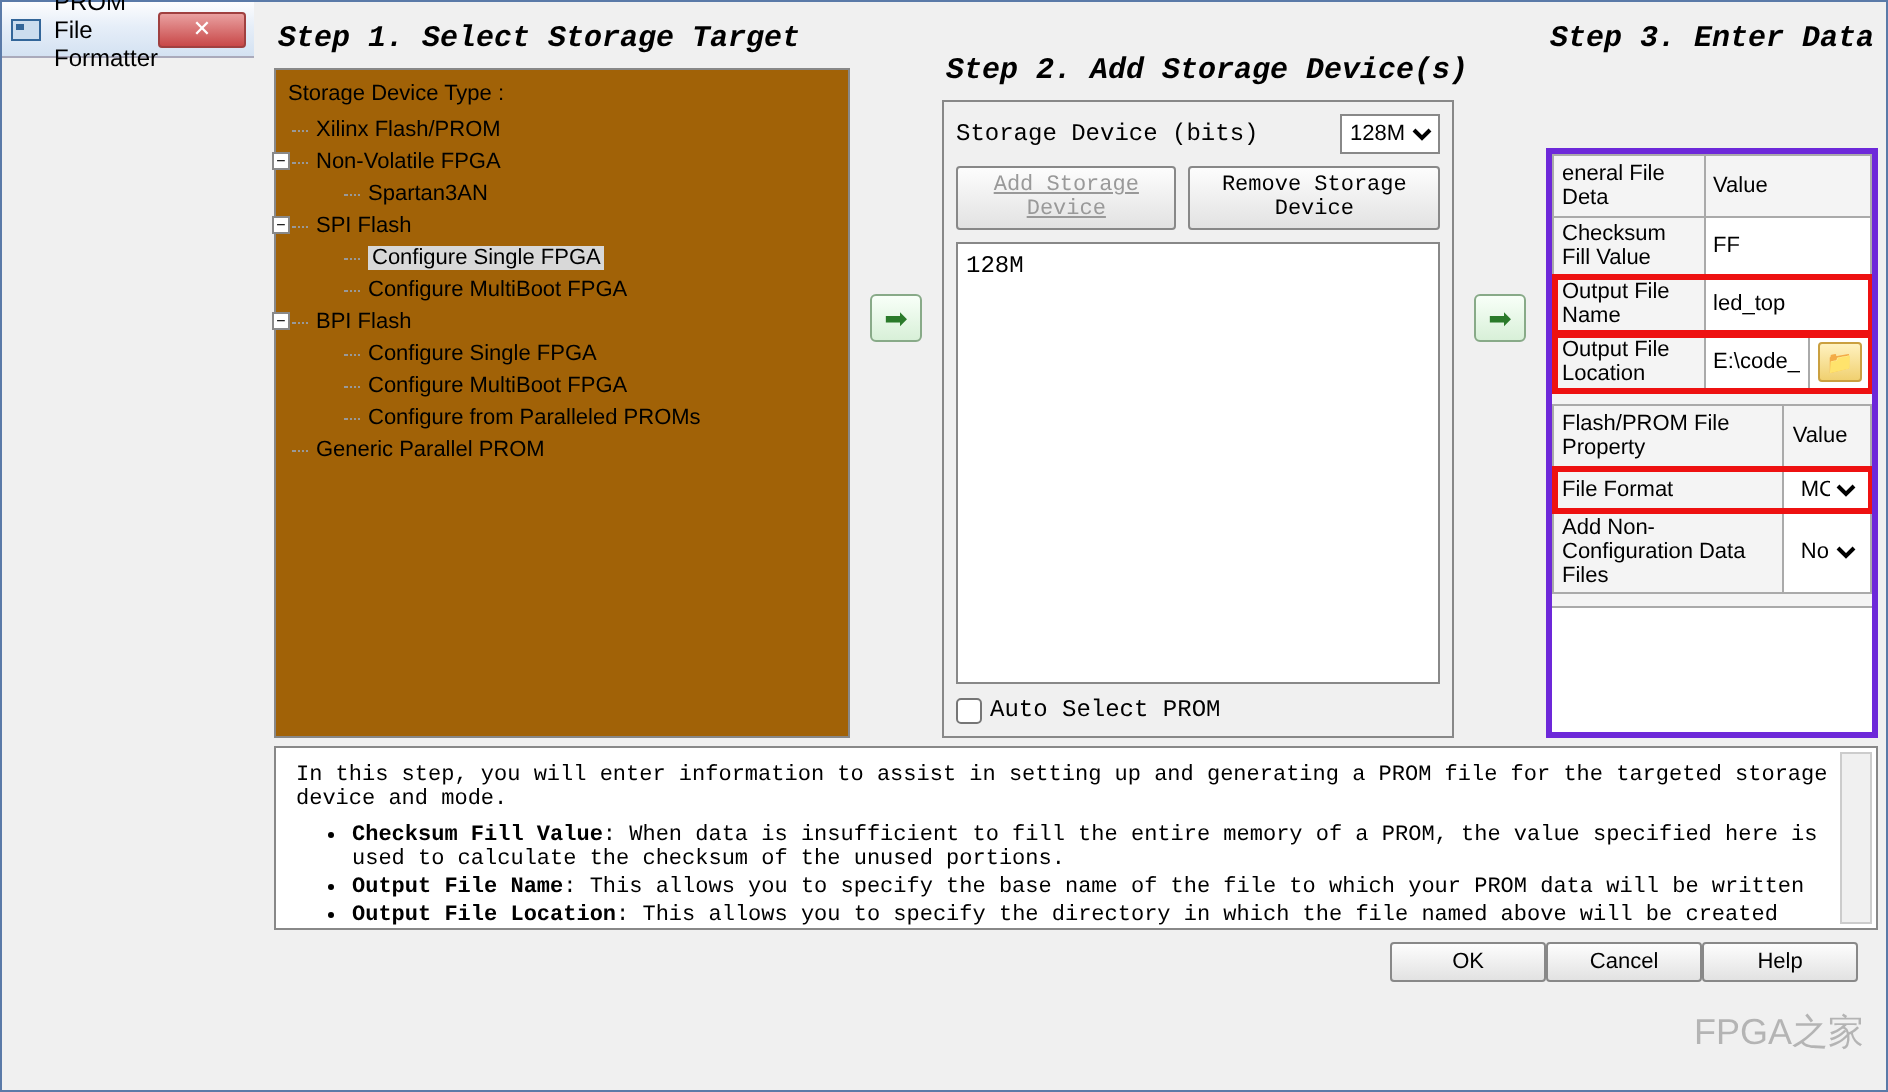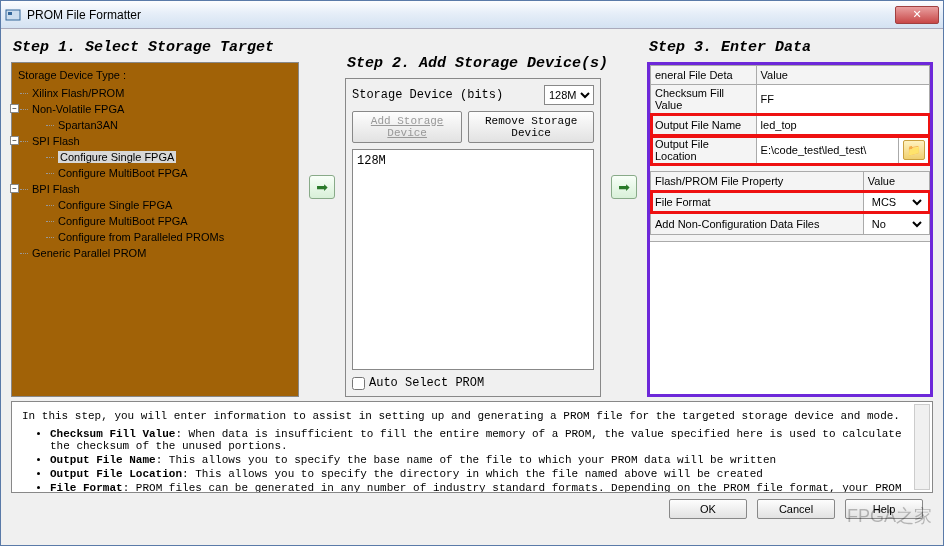--- a/index.html
+++ b/index.html
@@ -1,27 +1,27 @@
 <!DOCTYPE html>
 <html><head>
 <meta charset="utf-8">
 <style>
 * { box-sizing: border-box; margin: 0; padding: 0; }
 body { font-family: Tahoma, Arial, sans-serif; font-size: 11px; background: #ececec; width: 944px; height: 546px; overflow: hidden; }
-.window { width: 944px; height: 546px; border: 1px solid #5a7aa8; background: #f0f0f0; display: flex; flex-direction: column; }
+.window { width: 944px; height: 546px; border: 1px solid #5a7aa8; background: #f0f0f0; display: flex; flex-direction: row; }
 .titlebar { height: 28px; background: linear-gradient(#fdfdfe, #e6eef8 45%, #d4e2f2); border-bottom: 1px solid #aab; display: flex; align-items: center; padding: 0 4px; }
 .titlebar-icon { width: 16px; height: 16px; margin-right: 6px; }
 .titlebar-text { flex: 1; font-size: 12px; color: #000; }
 .close-btn { width: 44px; height: 18px; background: linear-gradient(#e9a0a0, #c84848); border: 1px solid #a04040; border-radius: 2px; color: #fff; display: flex; align-items: center; justify-content: center; font-size: 11px; cursor: pointer; }
 .content { flex: 1; padding: 6px 10px 6px 10px; display: flex; flex-direction: column; gap: 4px; }
 .steps { display: flex; gap: 10px; height: 362px; }
 .step-col { display: flex; flex-direction: column; }
 .step1 { width: 288px; }
 .step2 { width: 256px; margin-top: 16px; }
-.step3 { flex: 1; }
+.step3 { flex: 1; gap: 40px; }
 .step-header { font-family: "Courier New", monospace; font-size: 15px; font-style: italic; font-weight: bold; padding: 4px 2px 6px; white-space: nowrap; }
 .step-body { border: 1px solid #888; background: #a16207; flex: 1; padding: 6px; display: flex; flex-direction: column; }
 .tree-label { font-size: 11px; margin-bottom: 4px; }
 .tree { font-size: 11px; line-height: 16px; color: #000; }
 .tree ul { list-style: none; padding-left: 14px; }
 .tree > ul { padding-left: 2px; }
 .tree li { position: relative; padding-left: 12px; }
 .tree li::before { content: ""; position: absolute; left: 0; top: 8px; width: 8px; border-top: 1px dotted #999; }
 .tree .exp { position: absolute; left: -10px; top: 3px; width: 9px; height: 9px; border: 1px solid #888; background: #fff; font-size: 8px; line-height: 7px; text-align: center; cursor: pointer; }
 .tree .selected { background: #d8d8d8; padding: 0 2px; }
@@ -41,21 +41,21 @@
 .prop-table input { border: none; width: 100%; font-size: 11px; background: transparent; }
 .prop-table select { border: none; width: 100%; font-size: 11px; background: transparent; }
 .hl-red { outline: 3px solid #e11; outline-offset: -2px; }
 .folder-btn { width: 22px; height: 20px; border: 1px solid #caa040; background: linear-gradient(#fff2c0,#f0d070); border-radius: 2px; cursor: pointer; display: inline-flex; align-items: center; justify-content: center; }
 .s3-body { border: 3px solid #6d28d9; background: #f4f4f4; flex: 1; padding: 0; display: flex; flex-direction: column; gap: 6px; overflow:hidden; }
 .desc-label { font-family: "Courier New", monospace; font-weight: bold; font-size: 12px; }
 .desc-box { border: 1px solid #888; background: #fff; padding: 8px 10px; font-family: "Courier New", monospace; font-size: 11px; height: 92px; overflow: hidden; position: relative; }
 .desc-box ul { padding-left: 28px; margin-top: 6px; }
 .desc-box li { margin-bottom: 2px; }
 .scroll { position: absolute; right: 2px; top: 2px; bottom: 2px; width: 16px; background: #f0f0f0; border: 1px solid #ccc; }
-.footer { display: flex; justify-content: flex-end; gap: 10px; padding: 2px 10px 0; }
+.footer { display: flex; justify-content: flex-end; padding: 2px 10px 0; }
 .footer .btn { width: 78px; text-align: center; font-family: Tahoma, sans-serif; }
 .watermark { position: absolute; right: 12px; bottom: 18px; font-size: 18px; color: rgba(0,0,0,0.25); pointer-events: none; }
 .s2-btns { display:flex; gap:6px; margin-bottom:6px; }
 .step2 .step-body { background:#f0f0f0; }
 </style>
 </head>
 <body>
 
 <div class="window">
   <div class="titlebar">

